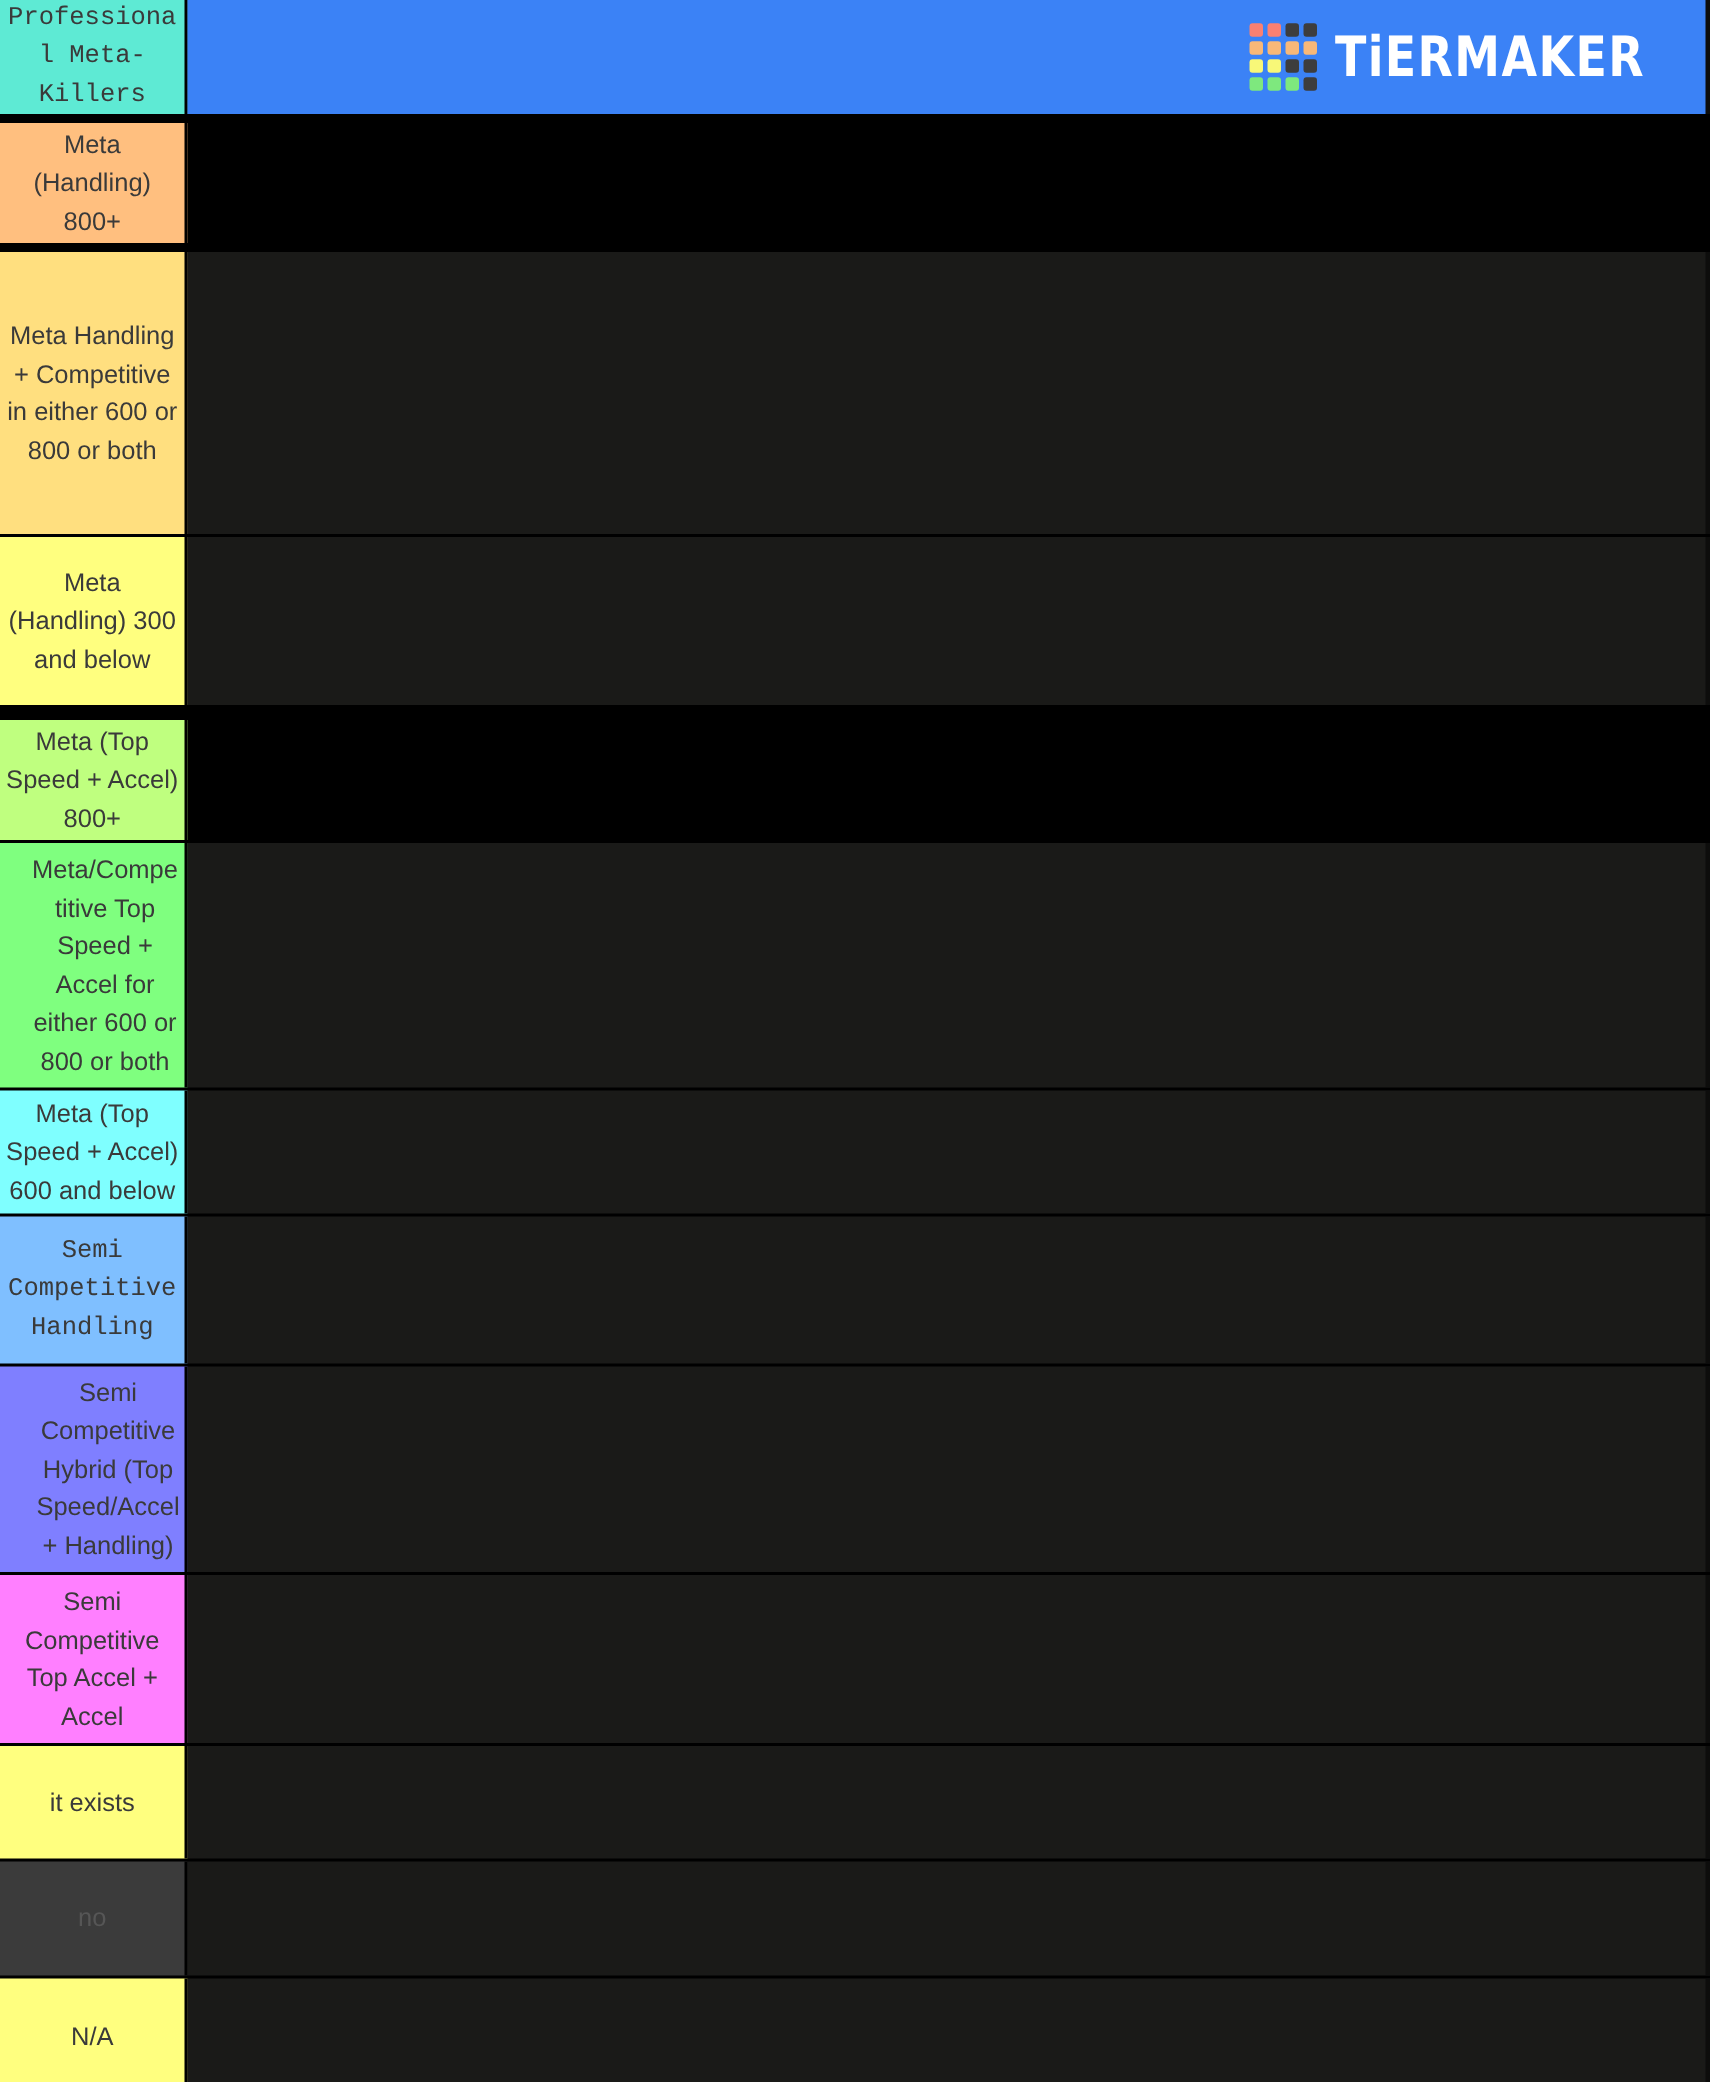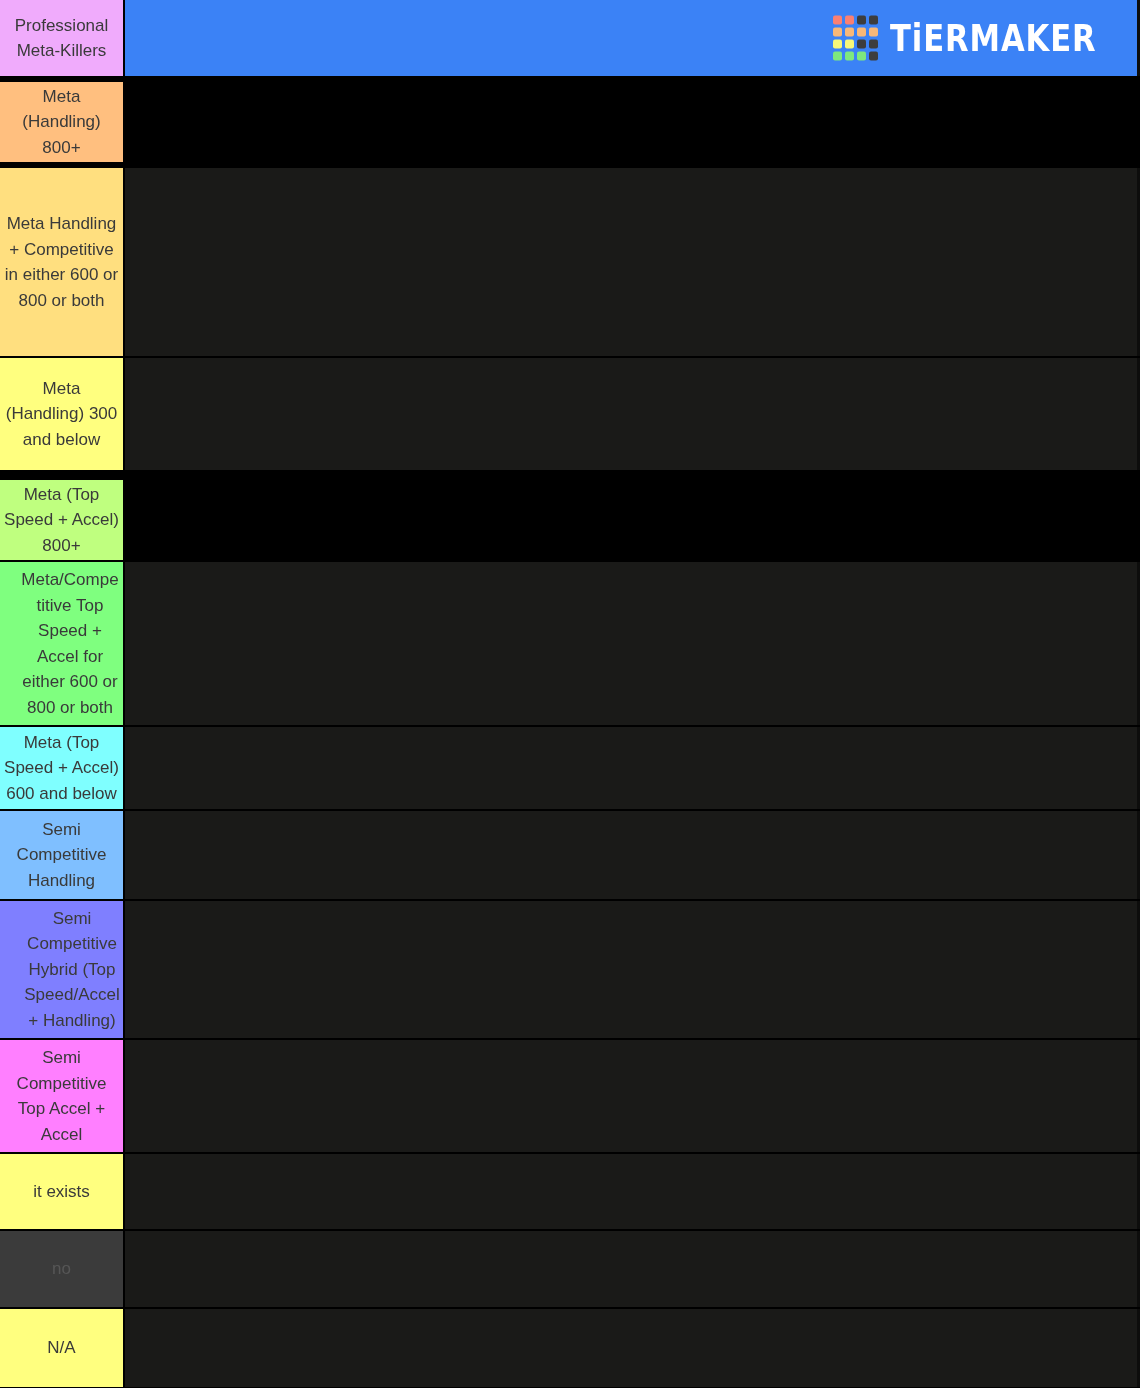--- a/index.html
+++ b/index.html
@@ -105,21 +105,21 @@
   }
 
   .row-no .tier-label { color: #565656; }
 </style>
 </head>
 <body>
 
 <div id="tierlist">
 
   <div class="tier-row header-row" style="height: 78px;">
-    <div class="tier-label" style="background: #f0abfc;">
+    <div class="tier-label" style="background: #5eead4; font-family: Liberation Mono, monospace;">
       <span>Professional Meta-Killers</span>
     </div>
     <div class="tier-items" style="background: #3b82f6;">
       <div class="logo-wrap">
         <div class="logo-grid">
           <div class="logo-cell" style="background: rgb(250, 128, 114);"></div>
           <div class="logo-cell" style="background: rgb(250, 128, 114);"></div>
           <div class="logo-cell" style="background: rgb(61, 61, 61);"></div>
           <div class="logo-cell" style="background: rgb(61, 61, 61);"></div>
           <div class="logo-cell" style="background: rgb(248, 184, 120);"></div>
@@ -163,21 +163,21 @@
       </div><div class="tier-row" style="height: 165px;">
         <div class="tier-label" style="background: rgb(127, 255, 127); padding-left: 20px;">
           <span>Meta/Competitive Top Speed + Accel for either 600 or 800 or both</span>
         </div>
         <div class="tier-items" style="background: rgb(26, 26, 24);"></div>
       </div><div class="tier-row" style="height: 84px;">
         <div class="tier-label" style="background: rgb(127, 255, 255);">
           <span>Meta (Top Speed + Accel) 600 and below</span>
         </div>
         <div class="tier-items" style="background: rgb(26, 26, 24);"></div>
-      </div><div class="tier-row" style="height: 90px;">
+      </div><div class="tier-row" style="height: 100px; font-family: Liberation Mono, monospace;">
         <div class="tier-label" style="background: rgb(127, 191, 255);">
           <span>Semi Competitive Handling</span>
         </div>
         <div class="tier-items" style="background: rgb(26, 26, 24);"></div>
       </div><div class="tier-row" style="height: 139px;">
         <div class="tier-label" style="background: rgb(127, 127, 255); padding-left: 24px;">
           <span>Semi Competitive Hybrid (Top Speed/Accel + Handling)</span>
         </div>
         <div class="tier-items" style="background: rgb(26, 26, 24);"></div>
       </div><div class="tier-row" style="height: 114px;">

